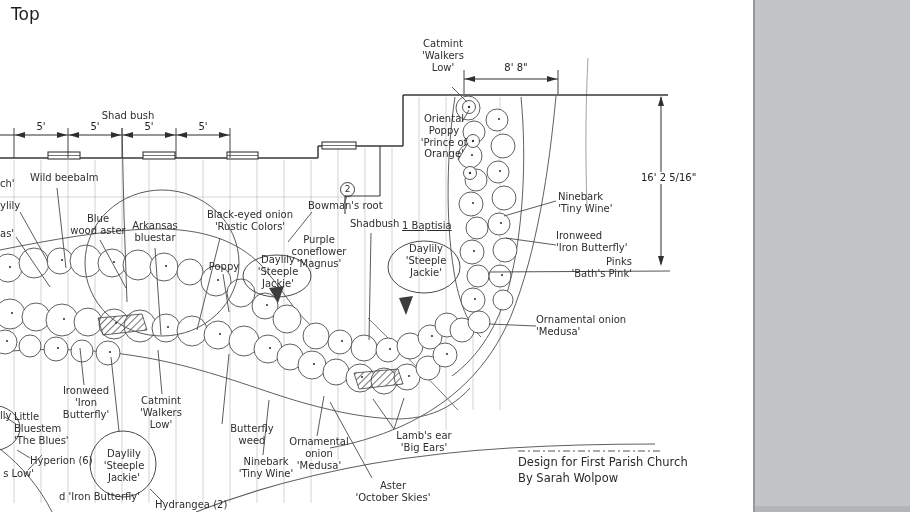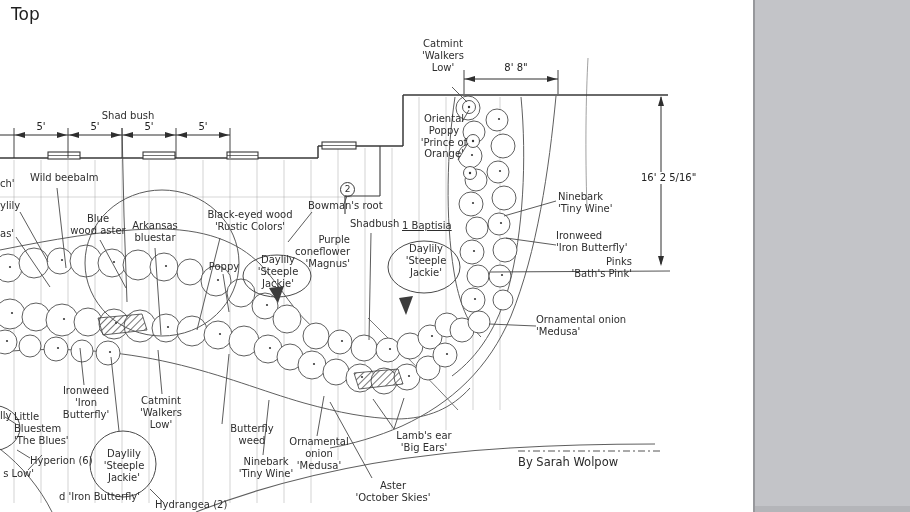--- a/index.html
+++ b/index.html
@@ -271,26 +271,26 @@
 'Iron Butterfly'</div>
       <div class="hlabel" style="left: 550px; top: 256px; width: 82px; text-align: right;">Pinks
 'Bath's Pink'</div>
       <div class="hlabel" style="left: 536px; top: 314px; width: 108px; text-align: left;">Ornamental onion
 'Medusa'</div>
       <div class="hlabel" style="left: 30px; top: 172px; width: 78px; text-align: left;">Wild beebalm</div>
       <div class="hlabel" style="left: 70px; top: 213px; width: 56px; text-align: center;">Blue
 wood aster</div>
       <div class="hlabel" style="left: 128px; top: 220px; width: 54px; text-align: center;">Arkansas
 bluestar</div>
-      <div class="hlabel" style="left: 200px; top: 209px; width: 100px; text-align: center;">Black-eyed wood
+      <div class="hlabel" style="left: 200px; top: 209px; width: 100px; text-align: center;">Black-eyed onion
 'Rustic Colors'</div>
       <div class="hlabel" style="left: 308px; top: 200px; width: 76px; text-align: left;">Bowman's root</div>
       <div class="hlabel" style="left: 350px; top: 218px; width: 52px; text-align: left;">Shadbush</div>
       <div class="hlabel und" style="left: 402px; top: 220px; width: 68px; text-align: left;">1 Baptisia</div>
-      <div class="hlabel" style="left: 288px; top: 234px; width: 62px; text-align: right;">Purple
+      <div class="hlabel" style="left: 288px; top: 234px; width: 62px; text-align: center;">Purple
 coneflower
 'Magnus'</div>
       <div class="hlabel" style="left: 206px; top: 261px; width: 36px; text-align: center;">Poppy</div>
       <div class="hlabel" style="left: 246px; top: 254px; width: 64px; text-align: center;">Daylily
 'Steeple
 Jackie'</div>
       <div class="hlabel" style="left: 394px; top: 243px; width: 64px; text-align: center;">Daylily
 'Steeple
 Jackie'</div>
       <div class="hlabel" style="left: 58px; top: 385px; width: 56px; text-align: center;">Ironweed
@@ -321,19 +321,20 @@
       <div class="hlabel" style="left: 0px; top: 178px; width: 20px; text-align: left;">ch'</div>
       <div class="hlabel" style="left: 0px; top: 200px; width: 26px; text-align: left;">ylily</div>
       <div class="hlabel" style="left: 0px; top: 228px; width: 18px; text-align: left;">as'</div>
       <div class="hlabel" style="left: 0px; top: 410px; width: 20px; text-align: left;">lly</div>
       <div class="hlabel" style="left: 0px; top: 468px; width: 34px; text-align: right;">s Low'</div>
       <div class="hlabel" style="left: 0px; top: 491px; width: 140px; text-align: right;">d  'Iron Butterfly'</div>
     </div>
   <div class="viewport-label">Top</div>
   <div class="circnum">2</div>
   <div class="titleblock">
+    <div>Design for First Parish Church</div>
     <div>By Sarah Wolpow</div>
   </div>
 </div>
 
 <div class="rpanel">
   <div class="bstrip"></div>
 </div>
 
 </body></html>

